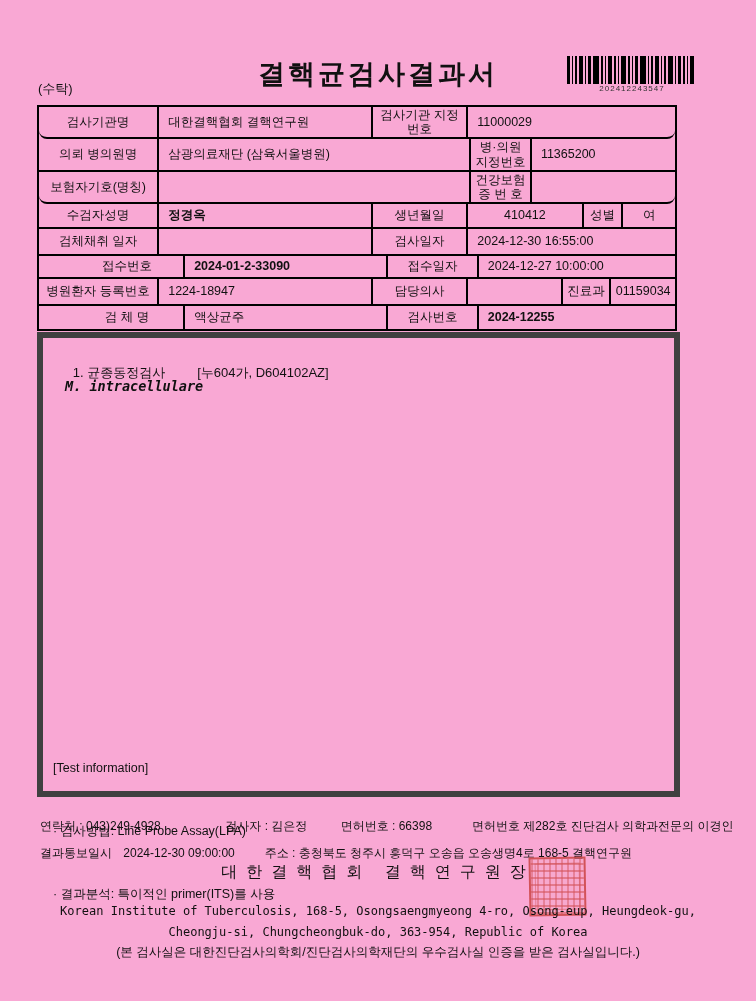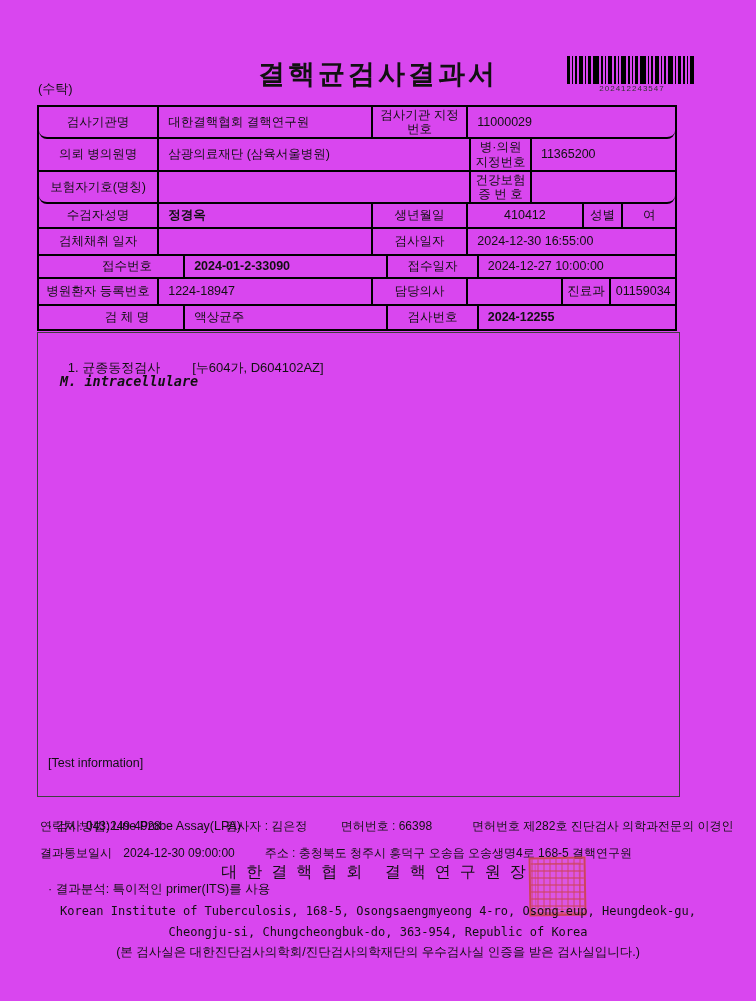--- a/index.html
+++ b/index.html
@@ -1,21 +1,21 @@
 <!DOCTYPE html>
 <html><head>
 <meta charset="utf-8">
 <style>
   html,body{margin:0;padding:0;}
   body{
     width:756px;height:1001px;background:#ffffff;position:relative;
     font-family:"Liberation Sans","DejaVu Sans",sans-serif;color:#111;
     -webkit-font-smoothing:none;
   }
-  .page{position:absolute;inset:0;background:#d946ef;overflow:hidden;}
+  .page{position:absolute;inset:0;background:#f9a8d4;overflow:hidden;}
 
   
   .consignment{position:absolute;left:38px;top:80px;font-size:13px;}
   .doc-title{position:absolute;left:0;top:56px;width:100%;text-align:center;
     font-size:27px;font-weight:bold;letter-spacing:3px;}
   .barcode-wrap{position:absolute;left:567px;top:56px;width:130px;text-align:center;}
   .barcode-svg{display:block;width:130px;height:28px;}
   .barcode-text{font-size:8px;letter-spacing:1px;color:#333;margin-top:0;}
 
   
@@ -34,21 +34,21 @@
   .h27{height:27px;} .h23{height:23px;padding-left:32px;}
 
   
   .wA{width:121px;} .wB{width:215px;} .wC{width:96px;} .wD{width:208px;}
   .wB2{width:314px;} .wC2{width:61px;} .wD2{width:144px;}
   .wD4{width:116px;} .wE4{width:40px;} .wF4{width:52px;}
   .wD7{width:95px;}  .wE7{width:49px;} .wF7{width:64px;}
 
   
   .result-box{position:absolute;left:37px;top:332px;width:643px;height:465px;
-    border:1px solid #404040;box-sizing:border-box;font-size:13px;}
+    border:6px solid #404040;box-sizing:border-box;font-size:13px;}
   .result-line1{position:absolute;left:8px;top:11px;white-space:pre;}
   .result-code{margin-left:32px;}
   .organism{position:absolute;left:22px;top:40px;
     font-family:"DejaVu Sans Mono","Liberation Mono",monospace;
     font-style:italic;font-weight:bold;font-size:13.5px;}
   .test-info{position:absolute;left:10px;top:378px;line-height:21px;font-size:12.5px;
     font-family:"Liberation Sans","DejaVu Sans",sans-serif;white-space:pre;}
 
   
   .foot-line1{position:absolute;left:40px;top:818px;width:700px;font-size:12px;white-space:nowrap;}

